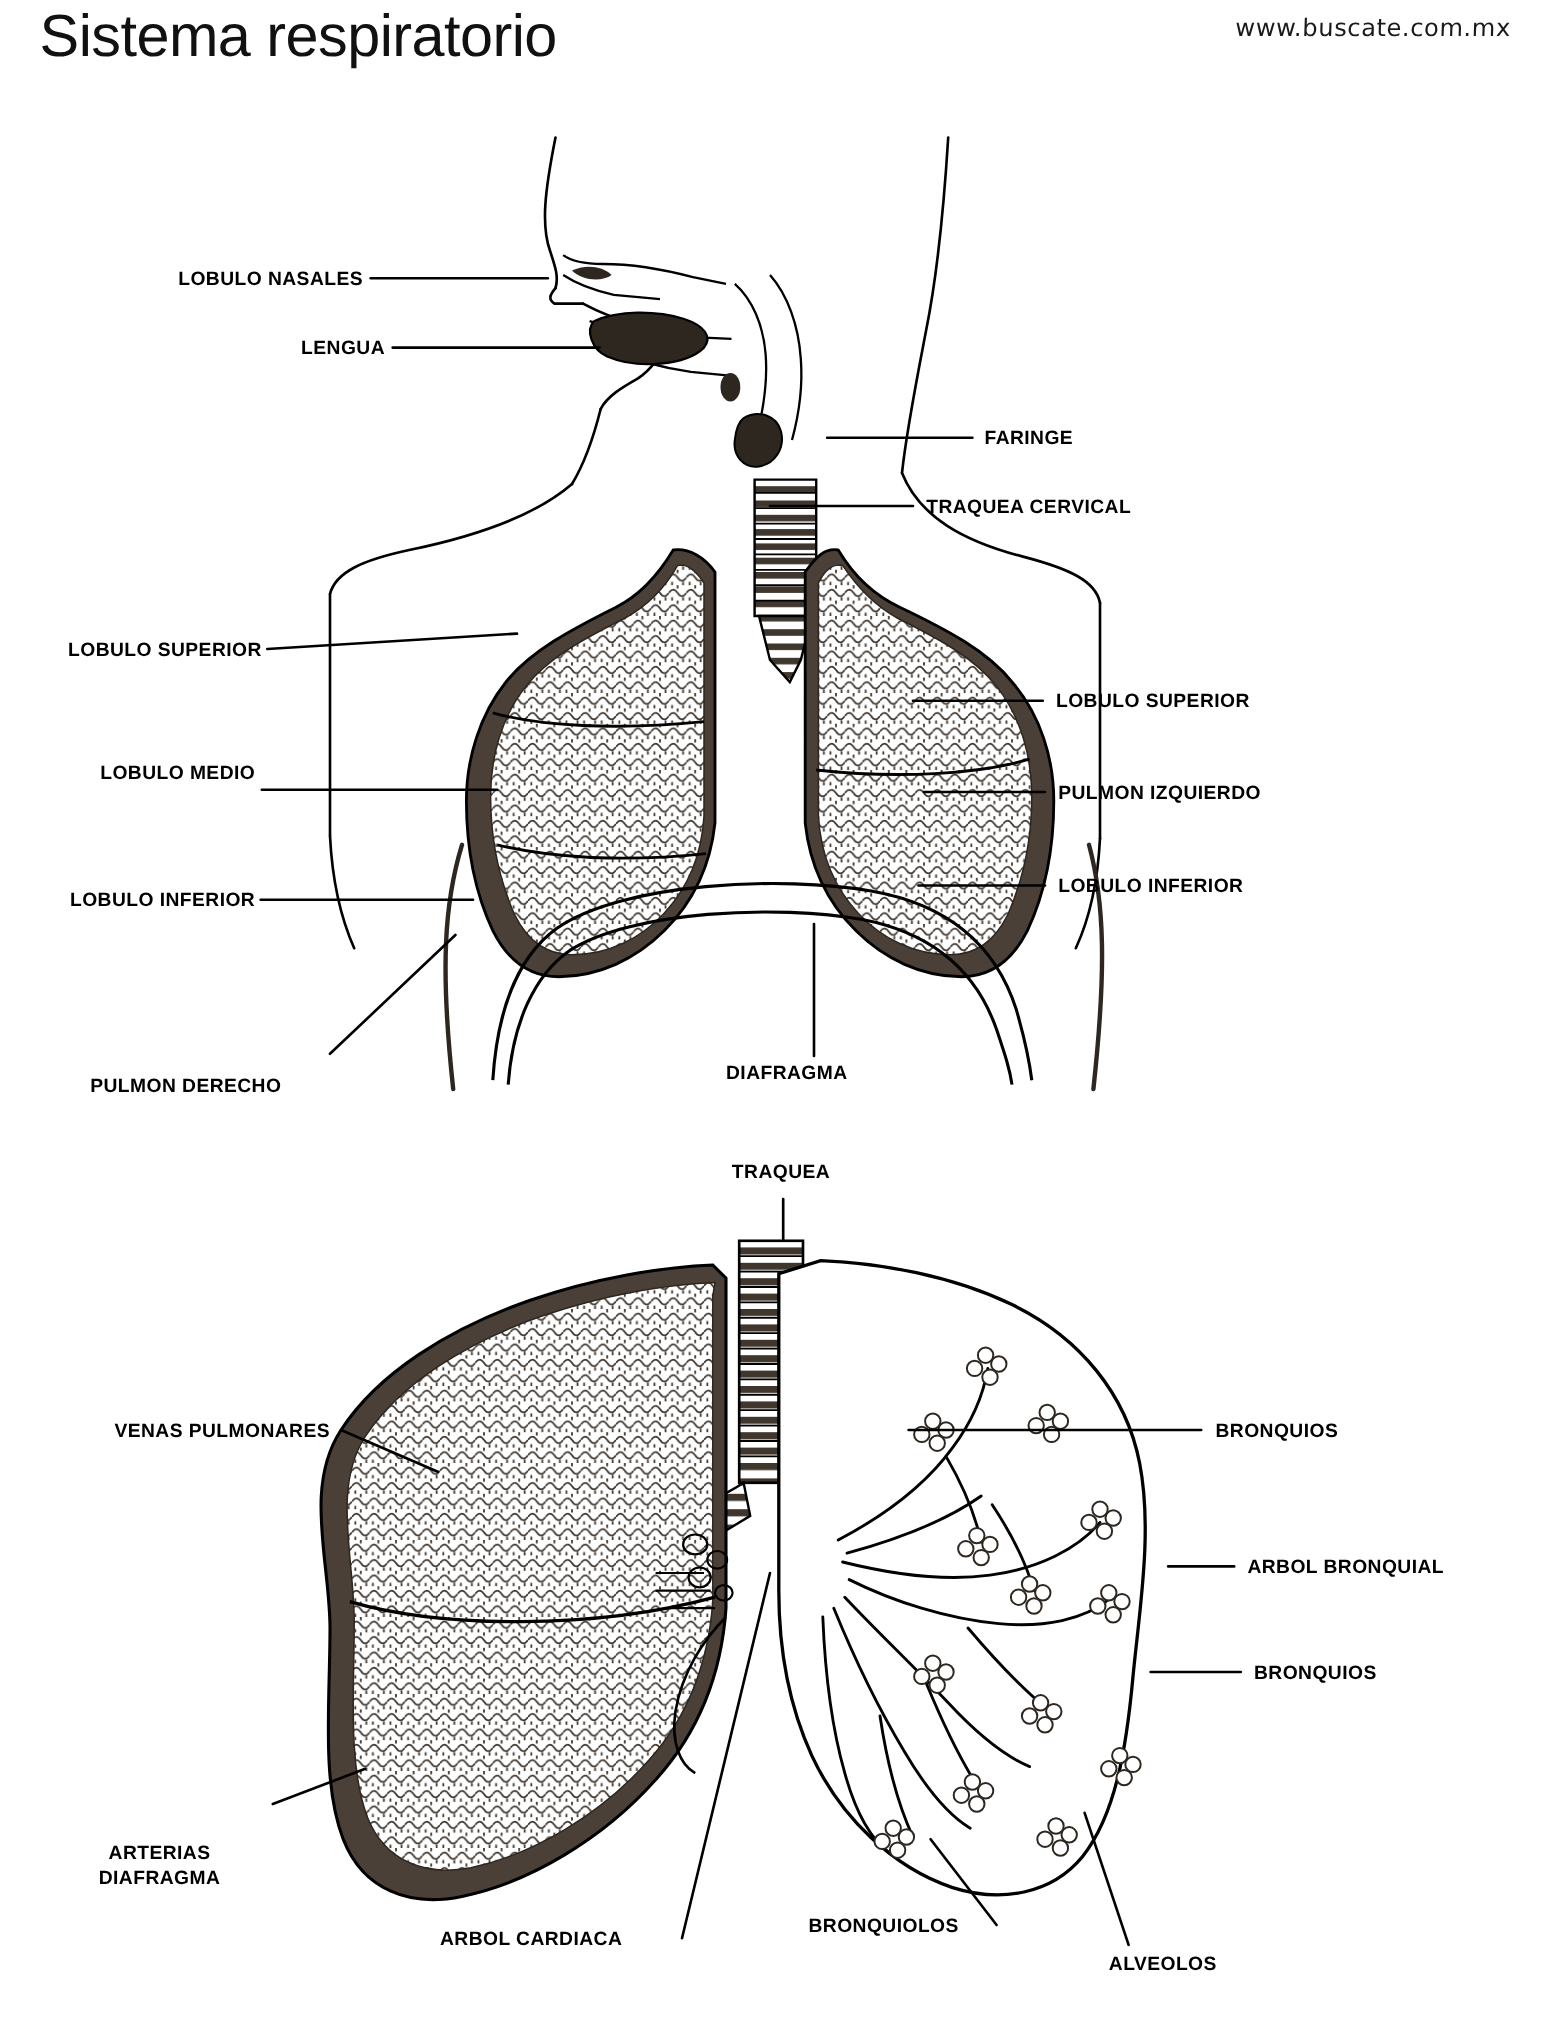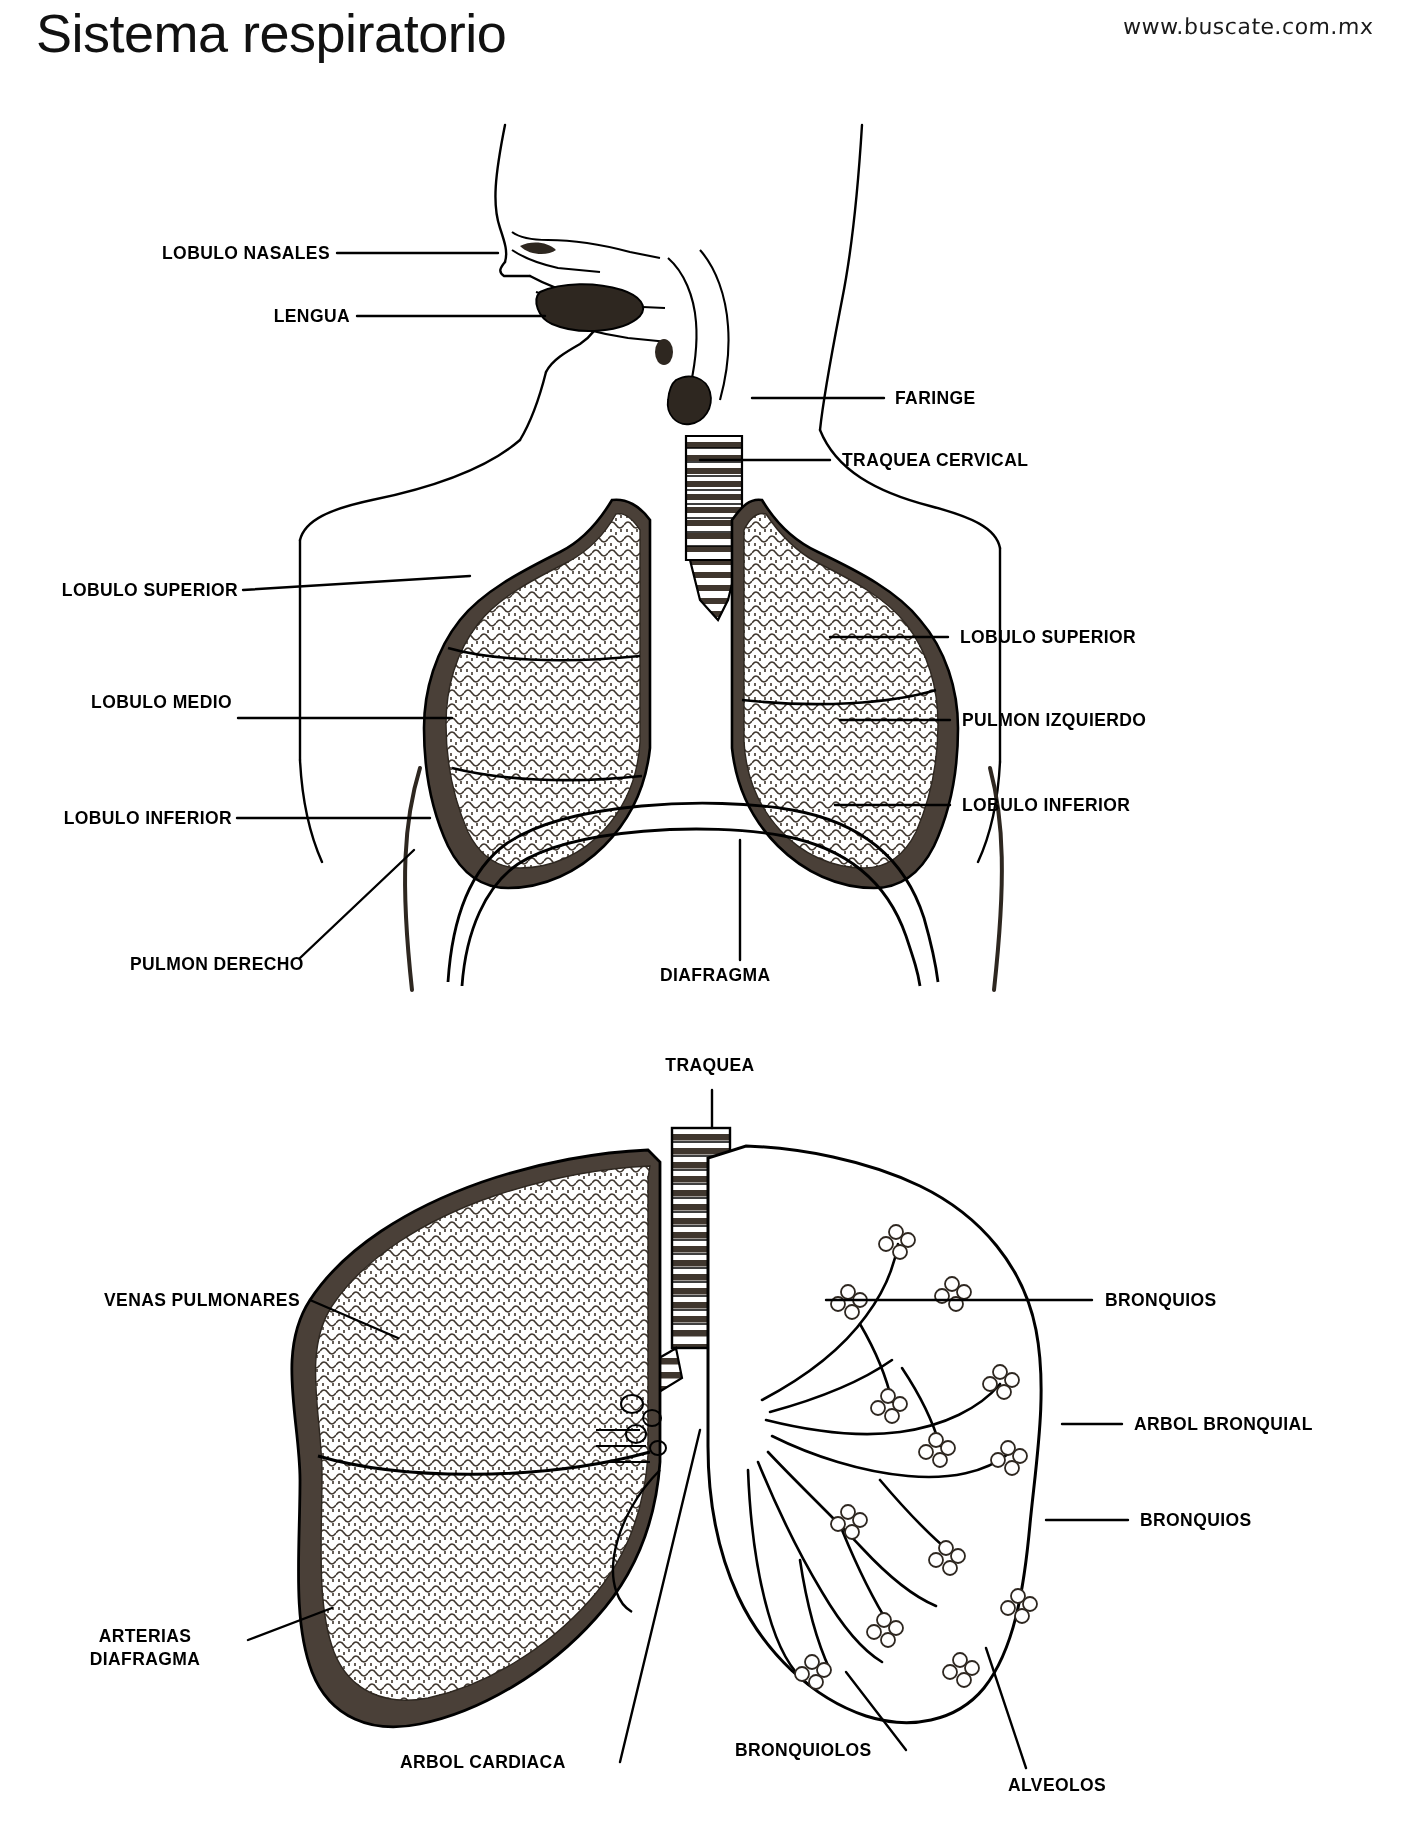--- a/index.html
+++ b/index.html
@@ -21,21 +21,21 @@
   }
 
   
   .lbl{
     position:absolute;
     font-size:17.5px;font-weight:bold;letter-spacing:0.4px;
     white-space:nowrap;color:#000;line-height:1.25;
   }
   .lbl.r{text-align:right;}
   .lbl.c{text-align:center;}
-  .lbl.two{line-height:1.3;}
+  .lbl.two{line-height:1.3;margin-top:48px;}
 
   
   .art{position:absolute;left:0;top:0;width:1401px;height:1846px;
        pointer-events:none;}
 </style>
 </head>
 <body>
 
 <div class="page-title">Sistema respiratorio</div>
 <div class="watermark">www.buscate.com.mx</div>
@@ -172,21 +172,21 @@
 <div class="lbl r" style="left:60px;top:243px;width:270px;">LOBULO NASALES</div>
 
 <div class="lbl r" style="left:60px;top:306px;width:290px;text-align:right;">LENGUA</div>
 
 <div class="lbl r" style="left:10px;top:580px;width:228px;">LOBULO SUPERIOR</div>
 
 <div class="lbl r" style="left:10px;top:692px;width:222px;">LOBULO MEDIO</div>
 
 <div class="lbl r" style="left:10px;top:808px;width:222px;">LOBULO INFERIOR</div>
 
-<div class="lbl" style="left:82px;top:954px;margin-left:48px;">PULMON DERECHO</div>
+<div class="lbl" style="left:82px;top:977px;">PULMON DERECHO</div>
 
 <div class="lbl" style="left:895px;top:388px;">FARINGE</div>
 
 <div class="lbl" style="left:842px;top:450px;">TRAQUEA CERVICAL</div>
 
 <div class="lbl" style="left:960px;top:627px;">LOBULO SUPERIOR</div>
 
 <div class="lbl" style="left:962px;top:710px;">PULMON IZQUIERDO</div>
 
 <div class="lbl" style="left:962px;top:795px;">LOBULO INFERIOR</div>

